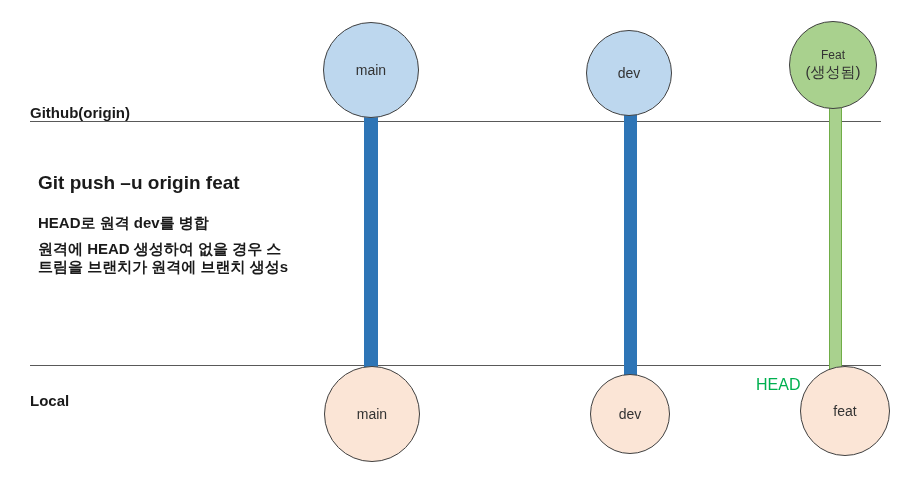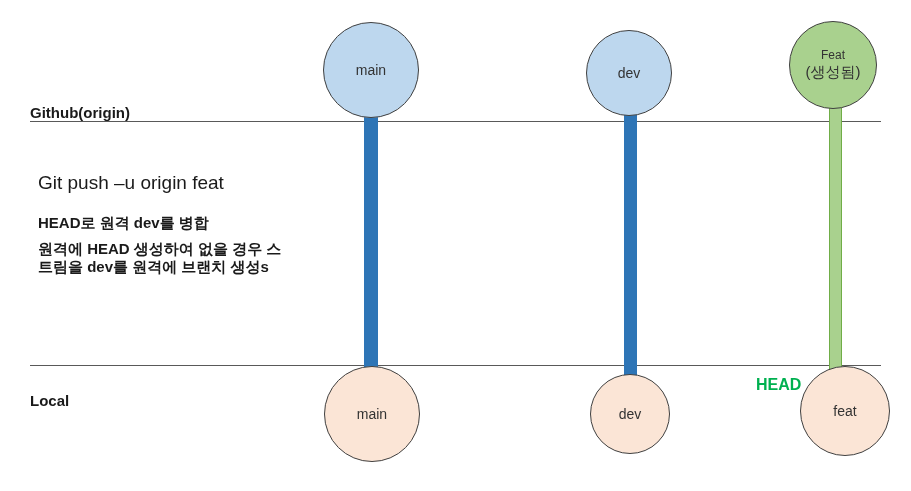--- a/index.html
+++ b/index.html
@@ -74,21 +74,21 @@
     z-index: 4;
   }
   .origin-label { left: 30px; top: 104px; }
   .local-label  { left: 30px; top: 392px; }
 
   .title {
     position: absolute;
     left: 38px;
     top: 172px;
     font-size: 19px;
-    font-weight: normal;
+    font-weight: bold;
     color: #1a1a1a;
     z-index: 4;
   }
 
   .notes {
     position: absolute;
     left: 38px;
     top: 214px;
     z-index: 4;
   }
@@ -98,21 +98,21 @@
     color: #1a1a1a;
     line-height: 18px;
   }
   .note-gap { margin-bottom: 8px; }
 
   .head-label {
     position: absolute;
     left: 756px;
     top: 376px;
     font-size: 16px;
-    font-weight: bold;
+    font-weight: normal;
     color: #00B050;
     z-index: 4;
   }
 </style>
 </head>
 <body>
 
 <div class="canvas">
 
   <div class="hline hline-top"></div>
@@ -123,21 +123,21 @@
   <div class="bar bar-green bar-feat"></div>
 
   <div class="section-label origin-label">Github(origin)</div>
   <div class="section-label local-label">Local</div>
 
   <div class="title">Git push –u origin feat</div>
 
   <div class="notes">
     <div class="note note-gap">HEAD로 원격 dev를 병합</div>
     <div class="note">원격에 HEAD 생성하여 없을 경우 스</div>
-    <div class="note note-gap">트림을 dev를 원격에 브랜치 생성s</div>
+    <div class="note note-gap">트림을 브랜치가 원격에 브랜치 생성s</div>
   </div>
 
   <div class="head-label">HEAD</div>
 
   <div class="circle fill-blue c-top-main">
     <span>main</span>
   </div>
   <div class="circle fill-blue c-top-dev">
     <span>dev</span>
   </div>

